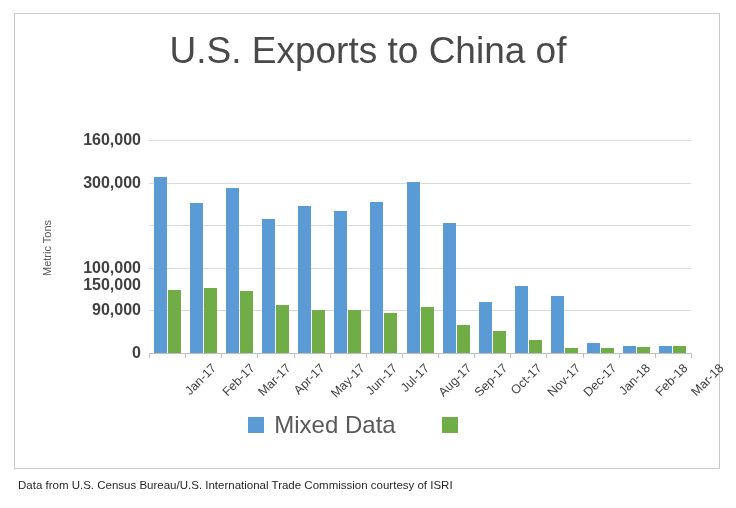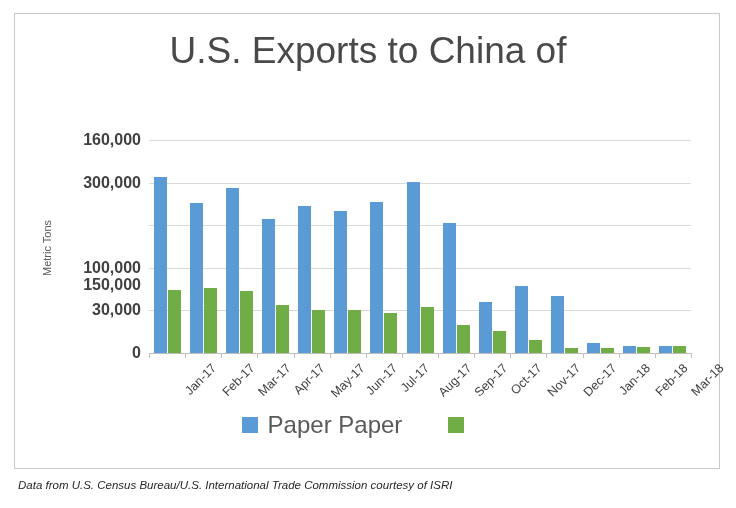--- a/index.html
+++ b/index.html
@@ -138,21 +138,20 @@
     font-size: 24px;
     line-height: 26px;
   }
   
   #source-note {
     position: absolute;
     left: 18px;
     top: 479px;
     color: #262626;
     font-size: 11.5px;
-    font-style: italic;
     font-family: "Liberation Sans", sans-serif;
     white-space: nowrap;
   }
 </style>
 </head>
 <body>
 
 <div id="screen">
 
   <div id="chart-card">
@@ -164,21 +163,21 @@
     <div id="plot-area">
         <div class="gridline" style="top: 0px;"></div>
         <div class="ytick-label" style="top: 0px;">160,000</div>
         <div class="gridline" style="top: 42.6px;"></div>
         <div class="ytick-label" style="top: 42.6px;">300,000</div>
         <div class="gridline" style="top: 85.2px;"></div>
         <div class="ytick-label" style="top: 97px; margin-top: 48px;">150,000</div>
         <div class="gridline" style="top: 127.8px;"></div>
         <div class="ytick-label" style="top: 127.8px;">100,000</div>
         <div class="gridline" style="top: 170.4px;"></div>
-        <div class="ytick-label" style="top: 170.4px;">30,000</div>
+        <div class="ytick-label" style="top: 170.4px;">90,000</div>
         <div class="axis-line" style="top: 213px;"></div>
         <div class="ytick-label" style="top: 213px;">0</div>
         <div class="bar blue" title="Mixed Paper Jan-17: 207,000" style="left: 4.56667px; width: 13px; height: 176.364px; background: rgb(91, 155, 213);"></div>
         <div class="bar green" title="Scrap Plastics Jan-17: 74,000" style="left: 18.5667px; width: 13px; height: 63.048px; background: rgb(112, 173, 71);"></div>
         <div class="tickmark" style="left: 0px;"></div>
         <div class="xlabel" style="left: 22.4027px;">Jan-17</div>
         <div class="bar blue" title="Mixed Paper Feb-17: 176,000" style="left: 40.7px; width: 13px; height: 149.952px; background: rgb(91, 155, 213);"></div>
         <div class="bar green" title="Scrap Plastics Feb-17: 76,000" style="left: 54.7px; width: 13px; height: 64.752px; background: rgb(112, 173, 71);"></div>
         <div class="tickmark" style="left: 36.1333px;"></div>
         <div class="xlabel" style="left: 58.536px;">Feb-17</div>
@@ -235,21 +234,21 @@
         <div class="tickmark" style="left: 505.867px;"></div>
         <div class="xlabel" style="left: 528.269px;">Mar-18</div>
         <div class="tickmark" style="left: 542px;"></div>
       </div>
 
   </div>
 
   <div id="legend">
       <div class="legend-item">
         <span class="legend-swatch" style="background: rgb(91, 155, 213);"></span>
-        <span class="legend-label">Paper Paper</span>
+        <span class="legend-label">Mixed Data</span>
       </div>
       <div class="legend-item">
         <span class="legend-swatch" style="background: rgb(112, 173, 71);"></span>
       </div>
     </div>
 
   <div id="source-note">Data from U.S. Census Bureau/U.S. International Trade Commission courtesy of ISRI</div>
 
 </div>
 

